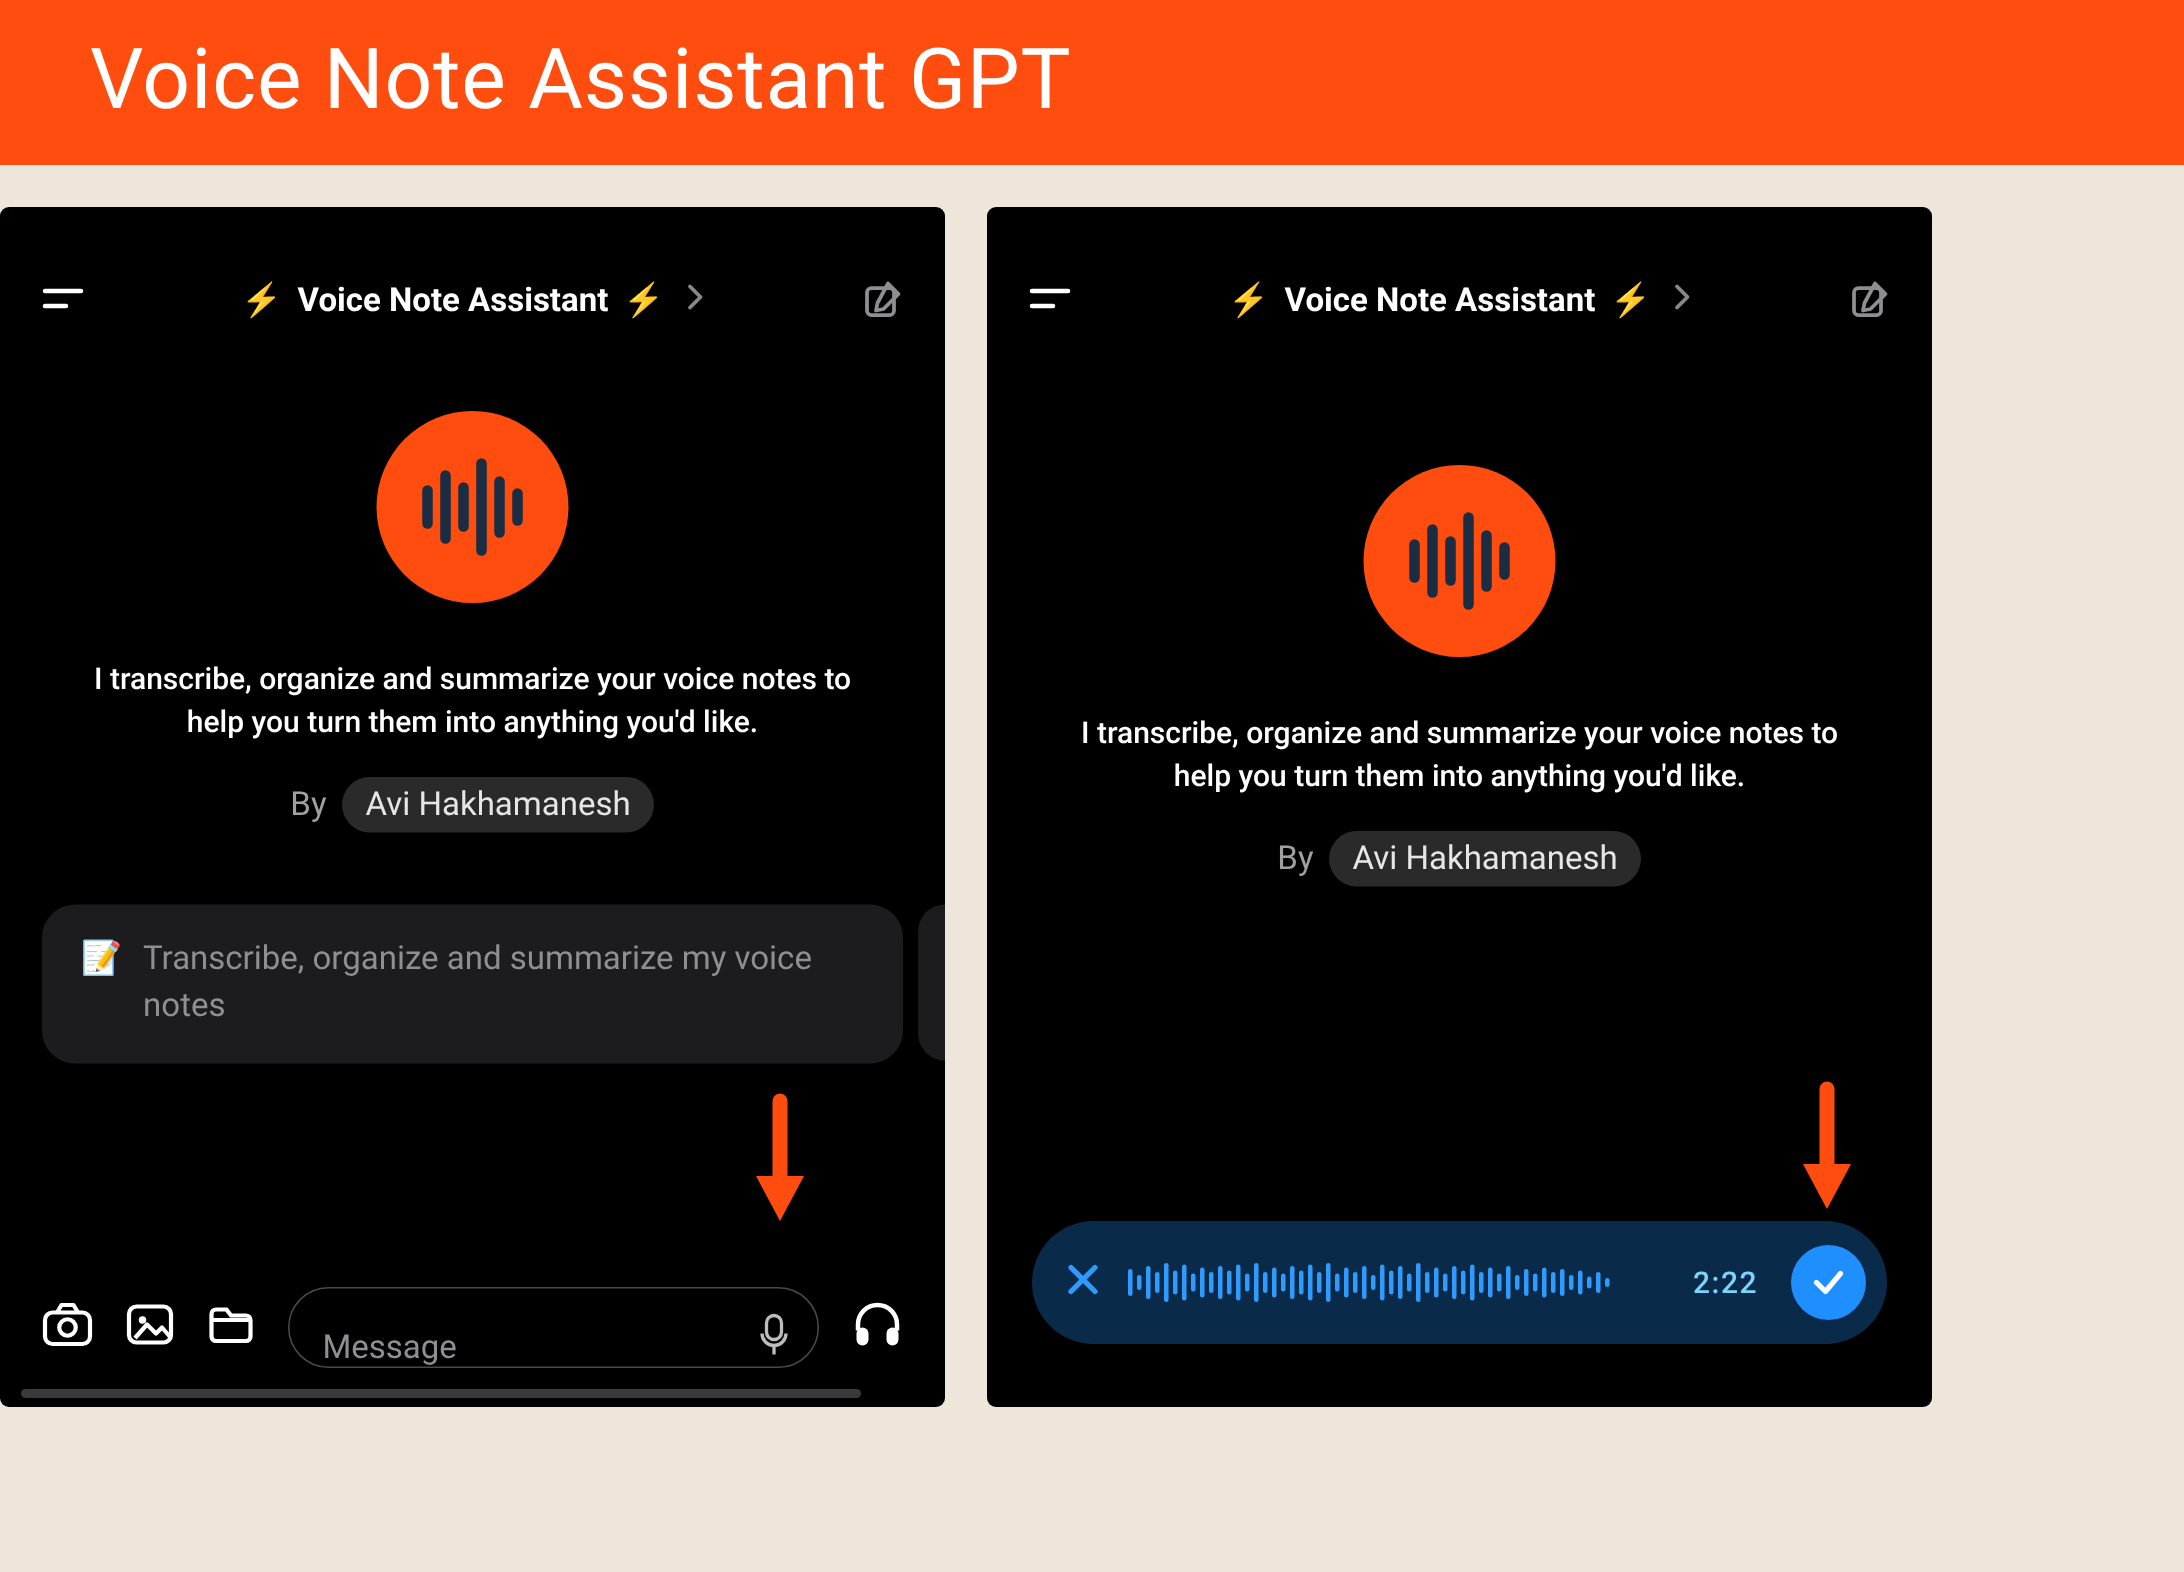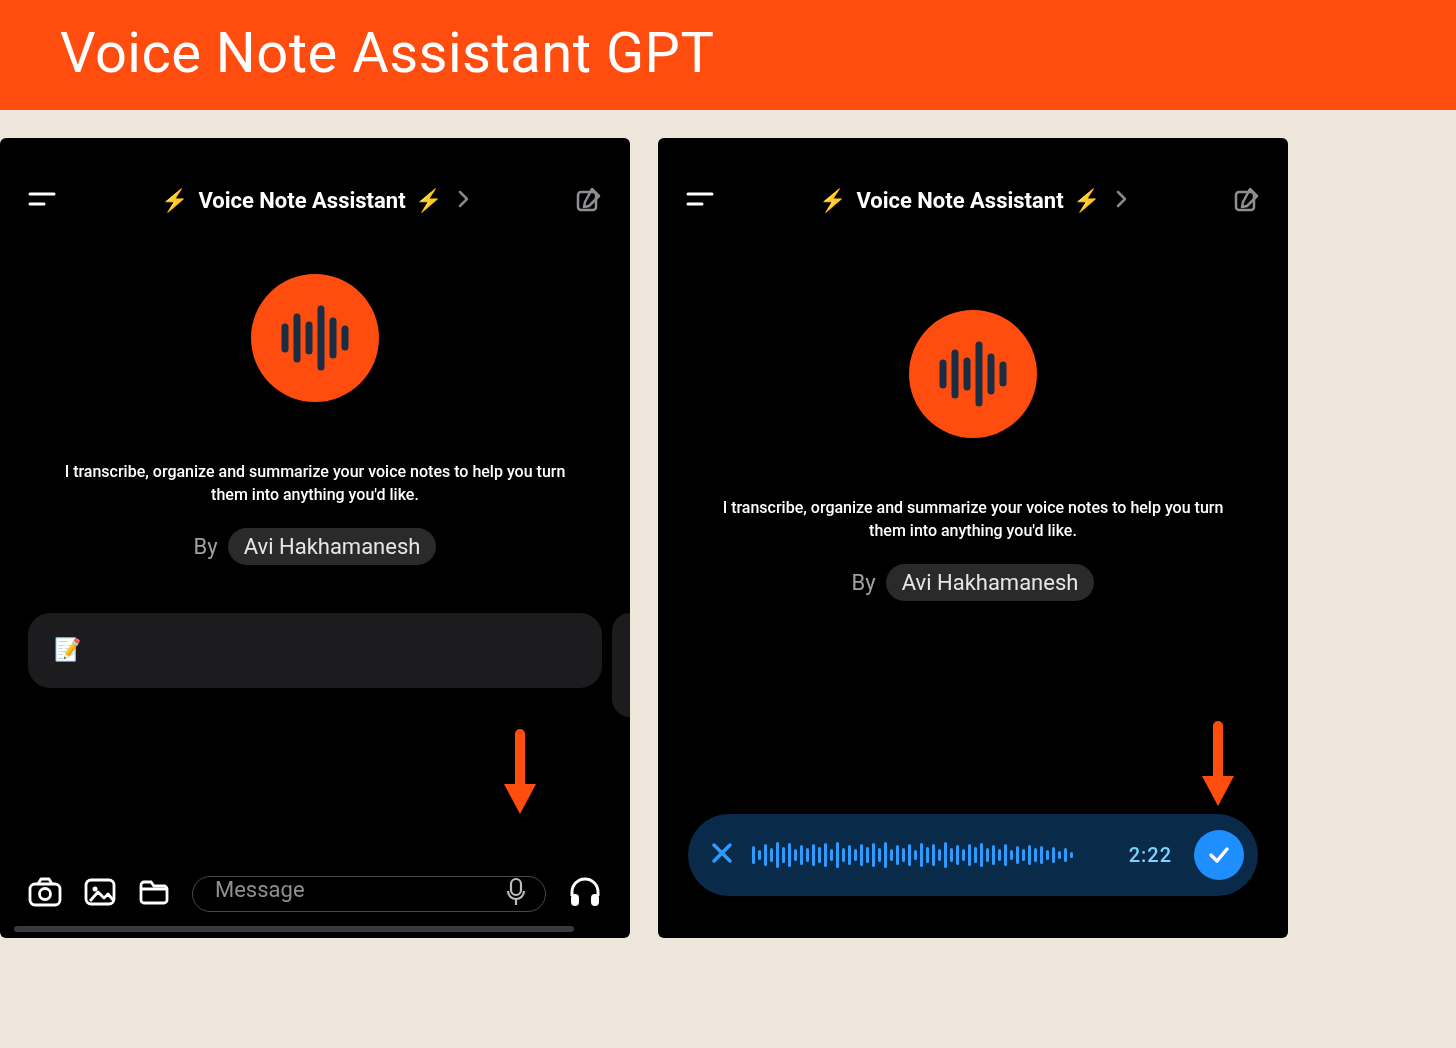--- a/index.html
+++ b/index.html
@@ -64,25 +64,24 @@
     width: 128px; height: 128px;
     border-radius: 50%;
     background: #ff4d10;
     display: flex;
     align-items: center;
     justify-content: center;
     margin-bottom: 36px;
   }
   .desc {
     color: #fff;
-    font-size: 16px;
+    font-size: 20px;
     line-height: 1.45;
     font-weight: 500;
     max-width: 540px;
-    margin-top: 22px;
   }
   .byline {
     margin-top: 22px;
     color: #a0a0a0;
     font-size: 22px;
     display: flex;
     align-items: center;
     gap: 10px;
   }
   .author-pill {
@@ -122,25 +121,25 @@
     bottom: 26px;
     left: 0; right: 0;
     padding: 0 28px;
     display: flex;
     align-items: center;
     gap: 22px;
   }
   .input-row .ibtn { color: #fff; }
   .msg-pill {
     flex: 1;
-    height: 36px;
+    height: 54px;
     border-radius: 28px;
     border: 1.5px solid #4a4a4a;
     display: flex;
-    align-items: flex-start;
+    align-items: flex-end;
     padding: 0 18px 0 22px;
     color: #8e8e93;
     font-size: 22px;
   }
   .msg-pill .mic { margin-left: auto; color: #bcbcbc; }
 
   .bottom-handle {
     position:absolute;
     bottom:6px; left:14px;
     width: 560px; height: 6px;
@@ -236,20 +235,21 @@
       <div class="desc">I transcribe, organize and summarize your voice notes to help you turn them into anything you'd like.</div>
       <div class="byline">
         <span>By</span>
         <span class="author-pill">Avi Hakhamanesh</span>
       </div>
     </div>
 
     <div style="position:relative;">
       <div class="suggestion">
         <span>📝</span>
+        <span>Transcribe, organize and summarize my voice notes</span>
       </div>
       <div class="sugg-extra" style="top:0;"></div>
     </div>
 
     <div class="input-row">
       <div class="ibtn">
         <svg width="34" height="30" viewBox="0 0 34 30" fill="none">
             <rect x="2" y="7" width="30" height="21" rx="5" stroke="#fff" stroke-width="2.8"></rect>
             <path d="M10 7 L13 2 L21 2 L24 7" stroke="#fff" stroke-width="2.8" fill="none" stroke-linejoin="round"></path>
             <circle cx="17" cy="17" r="5.5" stroke="#fff" stroke-width="2.8"></circle>

